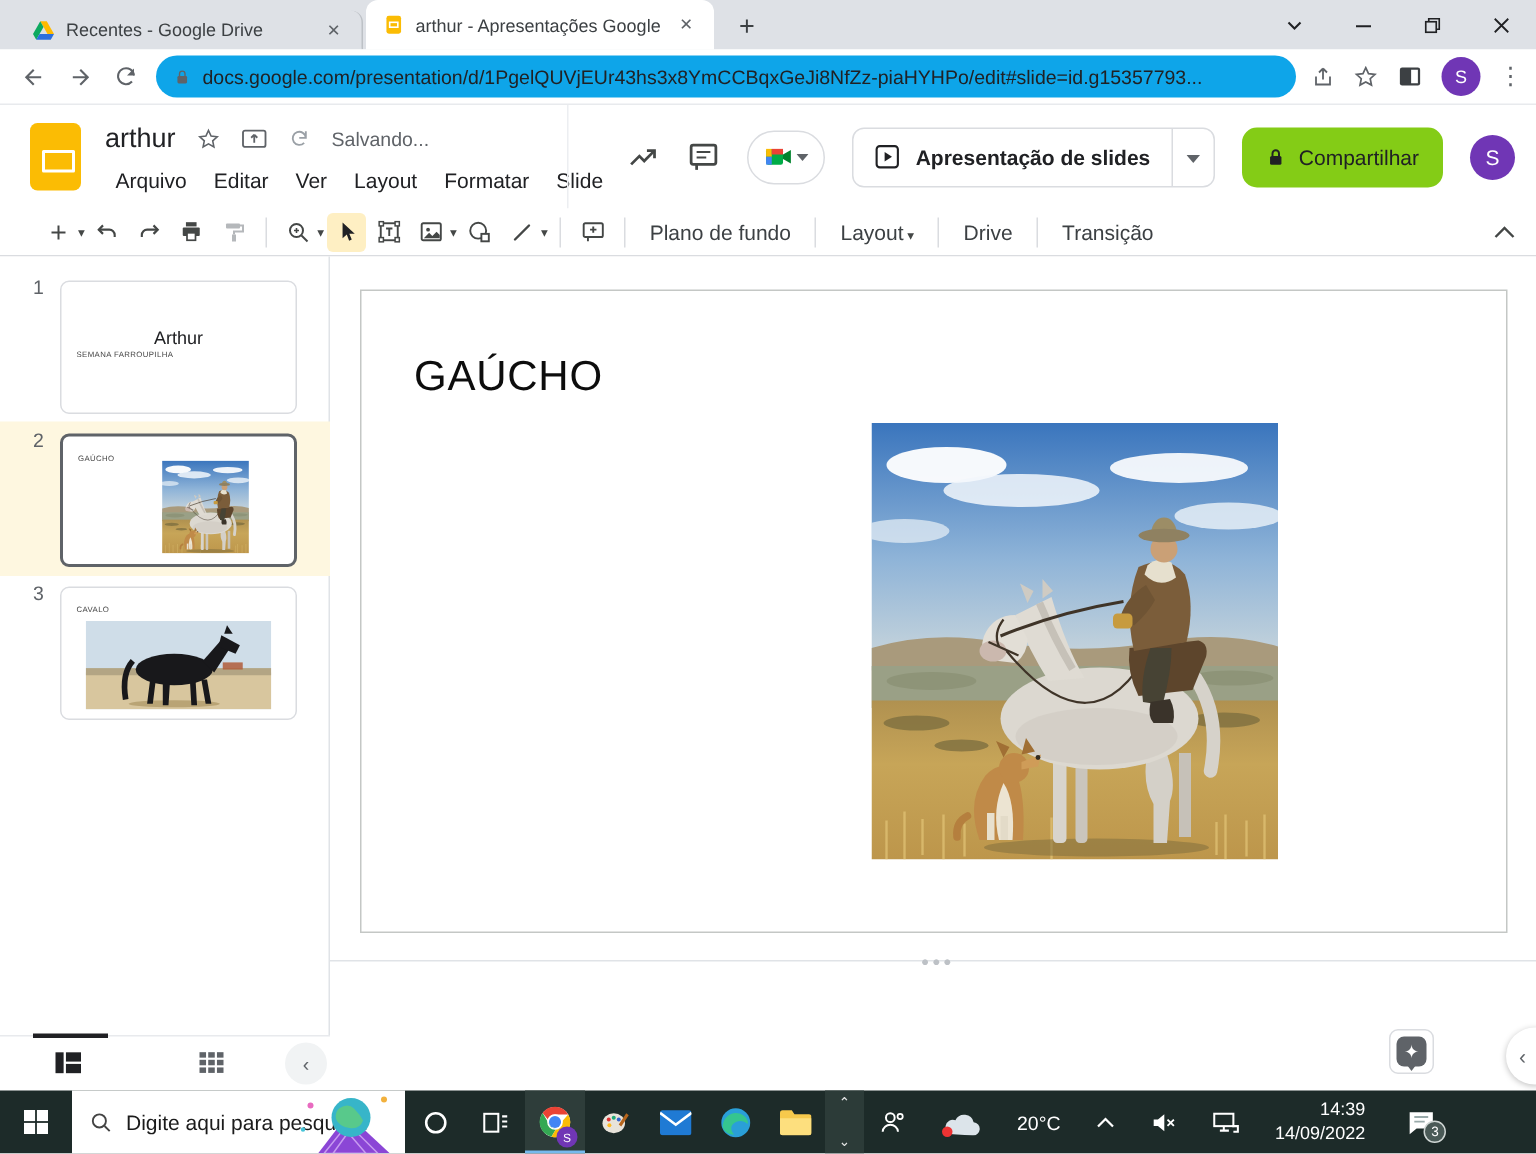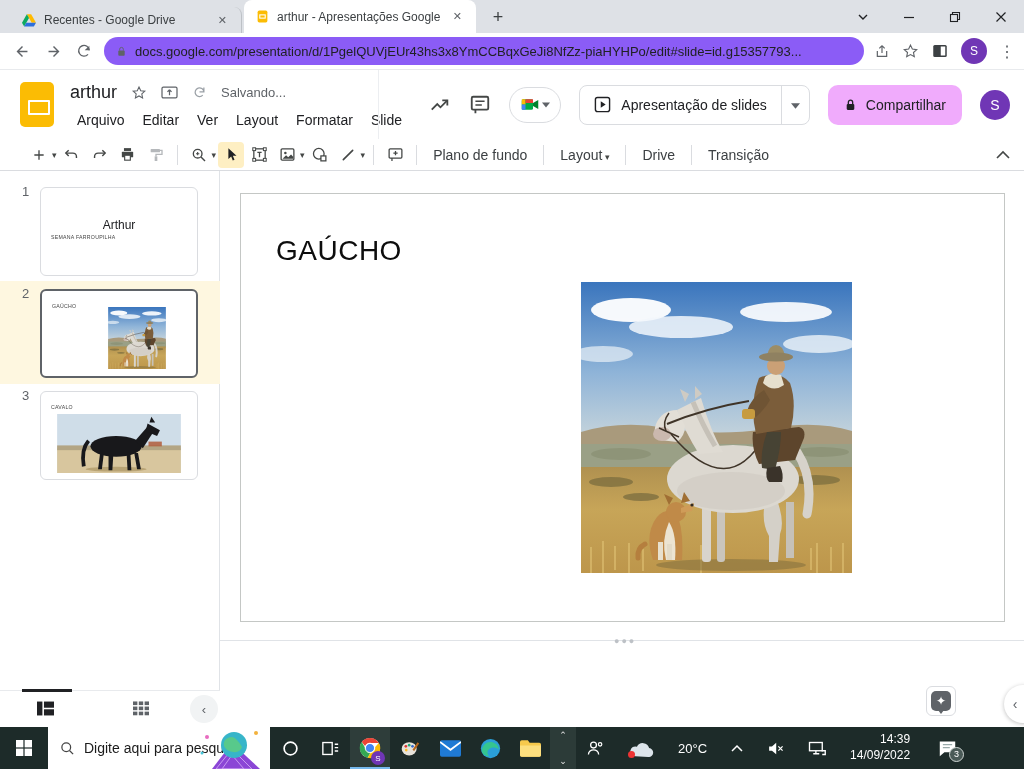--- a/index.html
+++ b/index.html
@@ -14,42 +14,42 @@
   .tab.active { background:#fff; margin-left:2px; }
   .tab-title { white-space:nowrap; overflow:hidden; text-overflow:ellipsis; flex:1; }
   .tab-close { color:#5f6368; font-size:11px; padding:2px 4px; border-radius:50%; }
   .newtab { width:28px; height:28px; display:flex; align-items:center; justify-content:center; font-size:18px; color:#3c4043; margin:0 0 2px 8px; }
   .wincontrols { margin-left:auto; display:flex; align-items:center; height:33px; }
   .wincontrols > div { width:46px; height:33px; display:flex; align-items:center; justify-content:center; color:#202124; }
 
   
   .urlrow { position:absolute; top:33px; left:0; width:1024px; height:37px; background:#fff; display:flex; align-items:center; border-bottom:1px solid #e8eaed; }
   .navbtns { display:flex; align-items:center; gap:14px; padding:0 12px 0 14px; color:#5f6368; }
-  .omnibox { flex:0 0 auto; width:760px; height:28px; background:#8b5cf6; border-radius:14px; display:flex; align-items:center; padding:0 10px 0 12px; gap:8px; }
+  .omnibox { flex:0 0 auto; width:760px; height:28px; background:#0ea5e9; border-radius:14px; display:flex; align-items:center; padding:0 10px 0 12px; gap:8px; }
   .omni-url { font-size:13px; color:#202124; white-space:nowrap; overflow:hidden; flex:1; }
   .urlicons { display:flex; align-items:center; gap:12px; padding-left:10px; color:#5f6368; }
   .avatar-s { width:26px; height:26px; border-radius:50%; background:#7036b5; color:#fff; font-size:12px; display:flex; align-items:center; justify-content:center; }
 
   
   .appheader { position:absolute; top:70px; left:0; width:1024px; height:69px; background:#fff; }
   .slides-logo { position:absolute; left:20px; top:12px; width:34px; height:45px; background:#fbbc04; border-radius:5px; }
   .slides-logo::after { content:""; position:absolute; left:8px; top:18px; width:18px; height:11px; border:2.5px solid #fff; border-radius:1px; }
   .doc-title-row { position:absolute; left:70px; top:12px; display:flex; align-items:center; gap:14px; }
   .doc-title { font-size:18px; color:#202124; }
   .hdr-ic { color:#5f6368; display:flex; align-items:center; }
   .save-status { font-size:13px; color:#5f6368; }
   .menubar { position:absolute; left:70px; top:39px; display:flex; gap:4px; }
   .menubar span { font-size:14px; color:#202124; padding:3px 7px; border-radius:4px; }
   .hdr-sep { position:absolute; left:378px; top:0; width:1px; height:69px; background:#eceef1; }
   .hdr-right { position:absolute; right:14px; top:0; height:69px; display:flex; align-items:center; gap:18px; }
   .meet-pill { width:52px; height:36px; border:1px solid #dadce0; border-radius:18px; display:flex; align-items:center; justify-content:center; gap:3px; }
-  .present-btn { height:40px; border:1px solid #dadce0; border-radius:8px; display:flex; overflow:hidden; }
+  .present-btn { height:40px; border:1px solid #dadce0; border-radius:8px; display:flex; overflow:hidden;font-weight:bold; }
   .present-main { display:flex; align-items:center; gap:10px; padding:0 14px; font-size:14px; color:#202124; }
   .present-caret { width:28px; height:40px; border-left:1px solid #dadce0; display:flex; align-items:center; justify-content:center; color:#5f6368; }
-  .share-btn { height:40px; background:#f0abfc; border-radius:10px; display:flex; align-items:center; gap:9px; padding:0 16px; font-size:14px; color:#202124; }
+  .share-btn { height:40px; background:#84cc16; border-radius:10px; display:flex; align-items:center; gap:9px; padding:0 16px; font-size:14px; color:#202124; }
   .avatar-big { width:30px; height:30px; border-radius:50%; background:#7036b5; color:#fff; font-size:14px; display:flex; align-items:center; justify-content:center; }
 
   
   .toolbar { position:absolute; top:139px; left:0; width:1024px; height:32px; background:#fff; border-bottom:1px solid #dadce0; display:flex; align-items:center; padding-left:26px; gap:2px; }
   .tb { display:flex; align-items:center; justify-content:center; min-width:26px; height:26px; border-radius:4px; color:#444746; }
   .tb.sel { background:#feefc3; }
   .tb-caret { font-size:9px; color:#444746; margin-left:-2px; }
   .tb-sep { width:1px; height:20px; background:#dadce0; margin:0 6px; }
   .tb-text { font-size:14px; color:#3c4043; padding:4px 8px; white-space:nowrap; }
   .tb-collapse { position:absolute; right:14px; color:#444746; }

